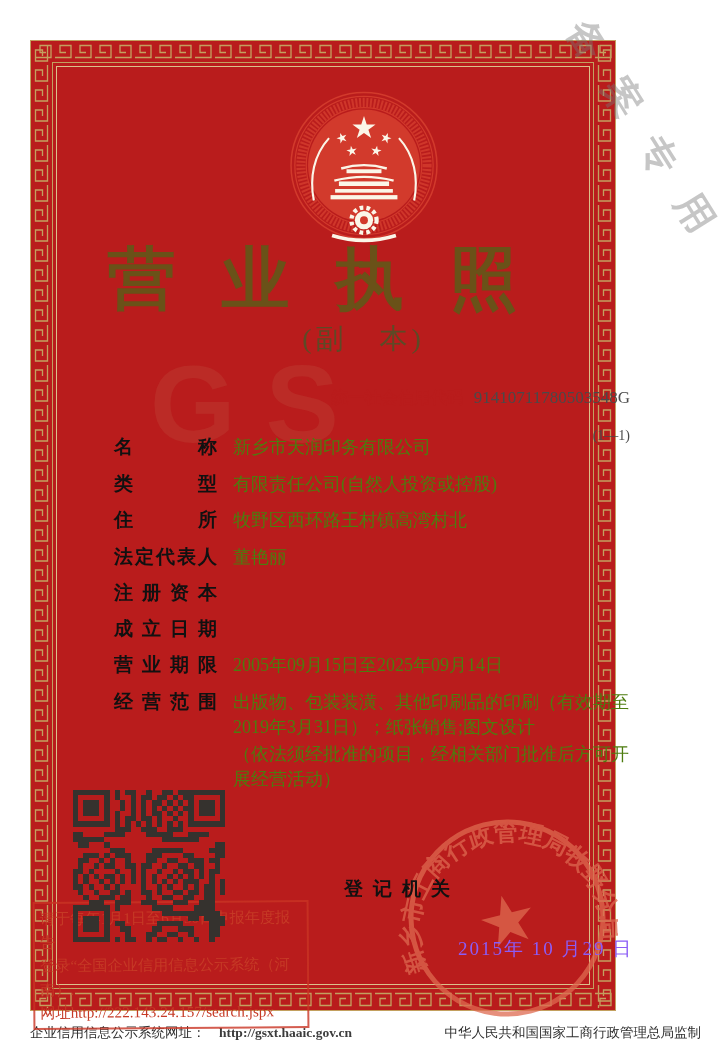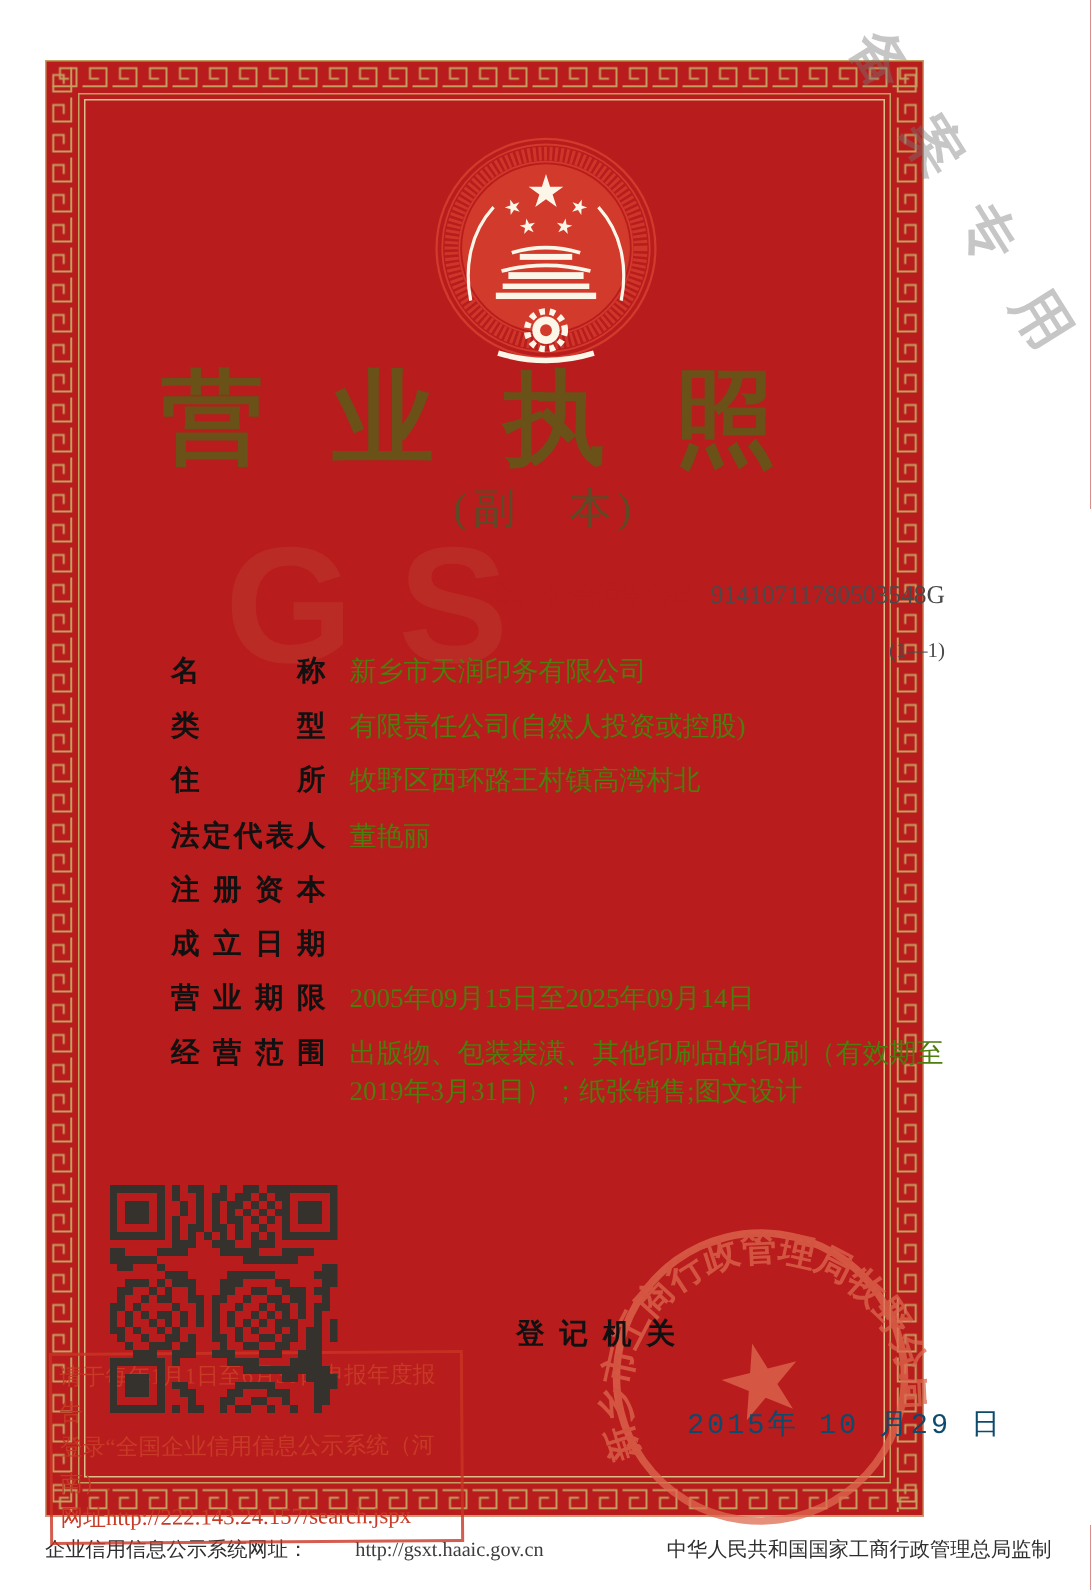--- a/index.html
+++ b/index.html
@@ -84,32 +84,32 @@
     font-family:"Liberation Serif", serif;transform:rotate(-0.4deg);
     background:transparent;
   }
   .reg-label{
     position:absolute;left:344px;top:876px;z-index:5;
     font-weight:bold;font-size:19px;color:#111;letter-spacing:10px;
   }
   .seal{position:absolute;left:396px;top:818px;width:222px;height:200px;z-index:2;opacity:0.88;}
   .date-line{
     position:absolute;left:458px;top:936px;z-index:5;
-    font-size:19px;color:#0c4a6e;letter-spacing:2px;
-    font-family:Liberation Mono, monospace;
+    font-size:19px;color:#8b5cf6;letter-spacing:2px;
+    font-family:Liberation Serif, serif;
   }
 
   
   .footer{
     position:absolute;left:30px;top:1024px;width:671px;
     display:flex;justify-content:space-between;
     font-size:13.5px;color:#2e2e2e;
     font-family:"Liberation Serif", serif;
   }
-  .footer-left .url{margin-left:28px;color:#3c3c3c;}
+  .footer-left .url{margin-left:10px;color:#3c3c3c;font-weight:bold;}
 </style>
 </head>
 <body>
 
 <div class="cert">
   <div class="outerline"></div>
 
   <div class="band band-top">
     <svg xmlns="http://www.w3.org/2000/svg" preserveAspectRatio="none">
       <defs>
@@ -265,20 +265,21 @@
   </div>
   <div class="frow">
     <span class="flabel">
         <span>经</span>
         <span>营</span>
         <span>范</span>
         <span>围</span>
       </span>
     <span class="fvalue">
       <span>出版物、包装装潢、其他印刷品的印刷（有效期至2019年3月31日）；纸张销售;图文设计</span>
+      <div class="fnote">（依法须经批准的项目，经相关部门批准后方可开展经营活动）</div>
     </span>
   </div>
 </div>
 
 <div class="qr">
   <svg id="qr-svg" viewBox="0 0 29 29" shape-rendering="crispEdges" xmlns="http://www.w3.org/2000/svg">
       <g fill="#35322e">
         <rect x="0" y="0" width="1" height="1"></rect>
         <rect x="1" y="0" width="1" height="1"></rect>
         <rect x="2" y="0" width="1" height="1"></rect>

